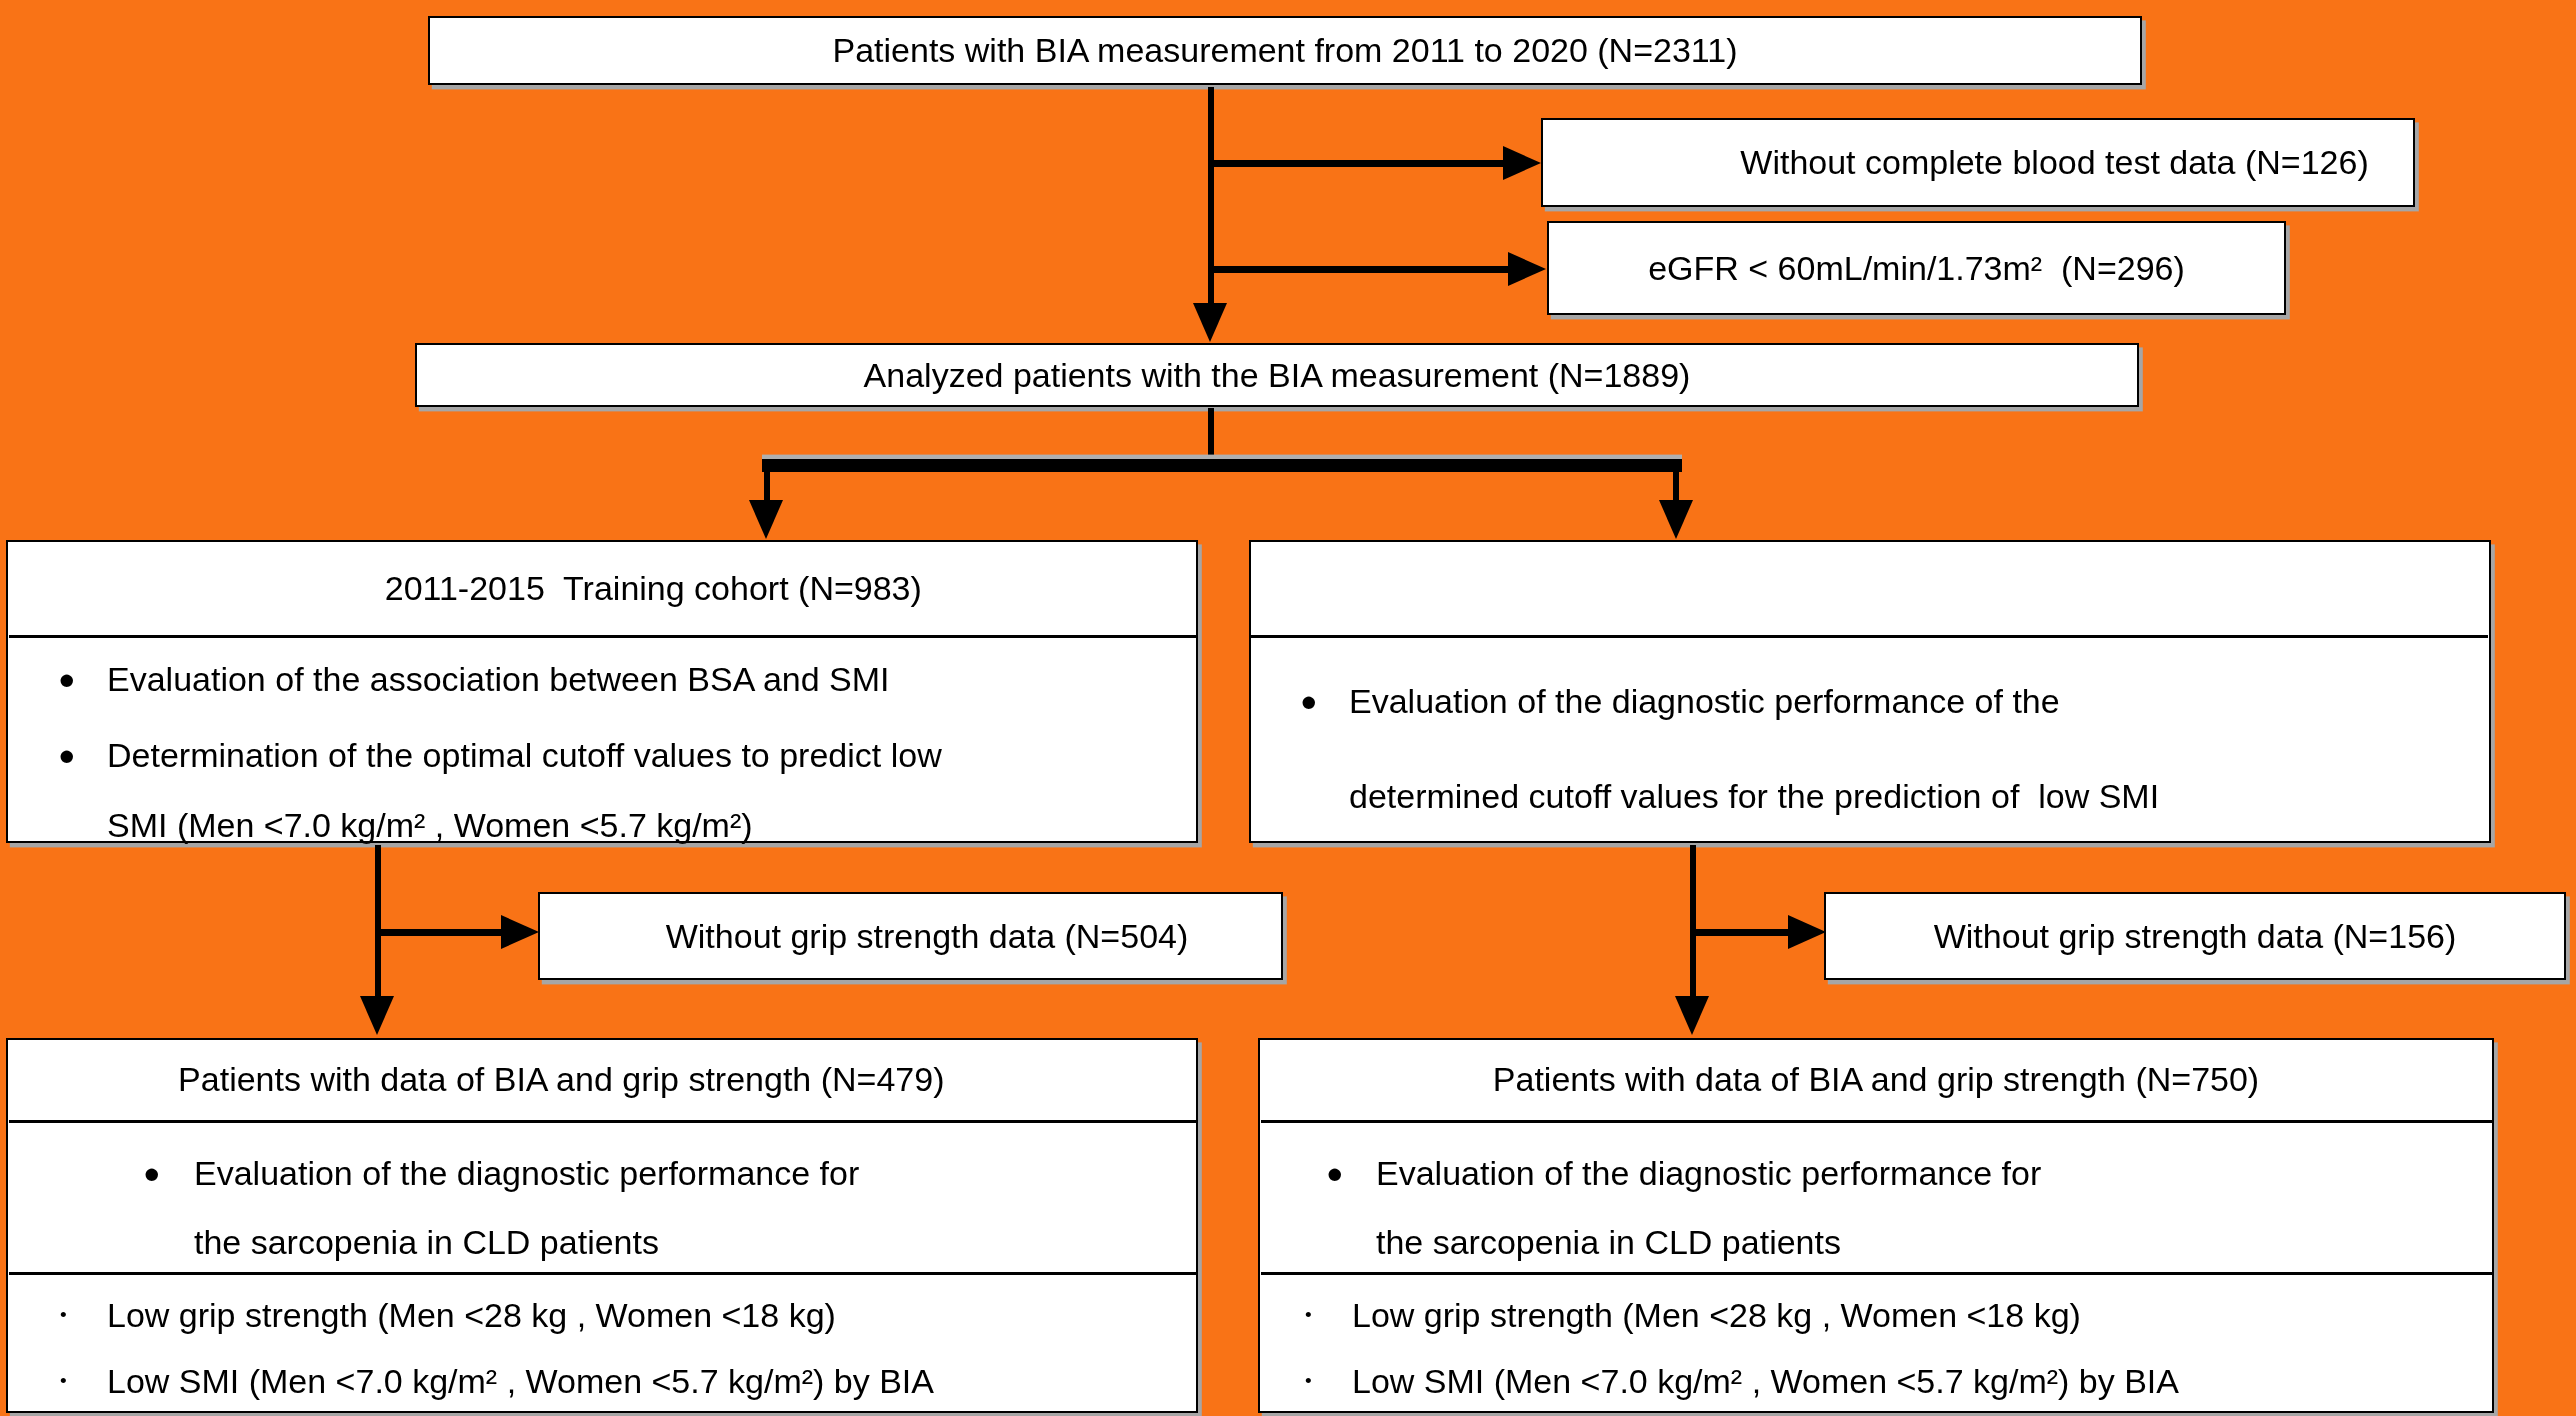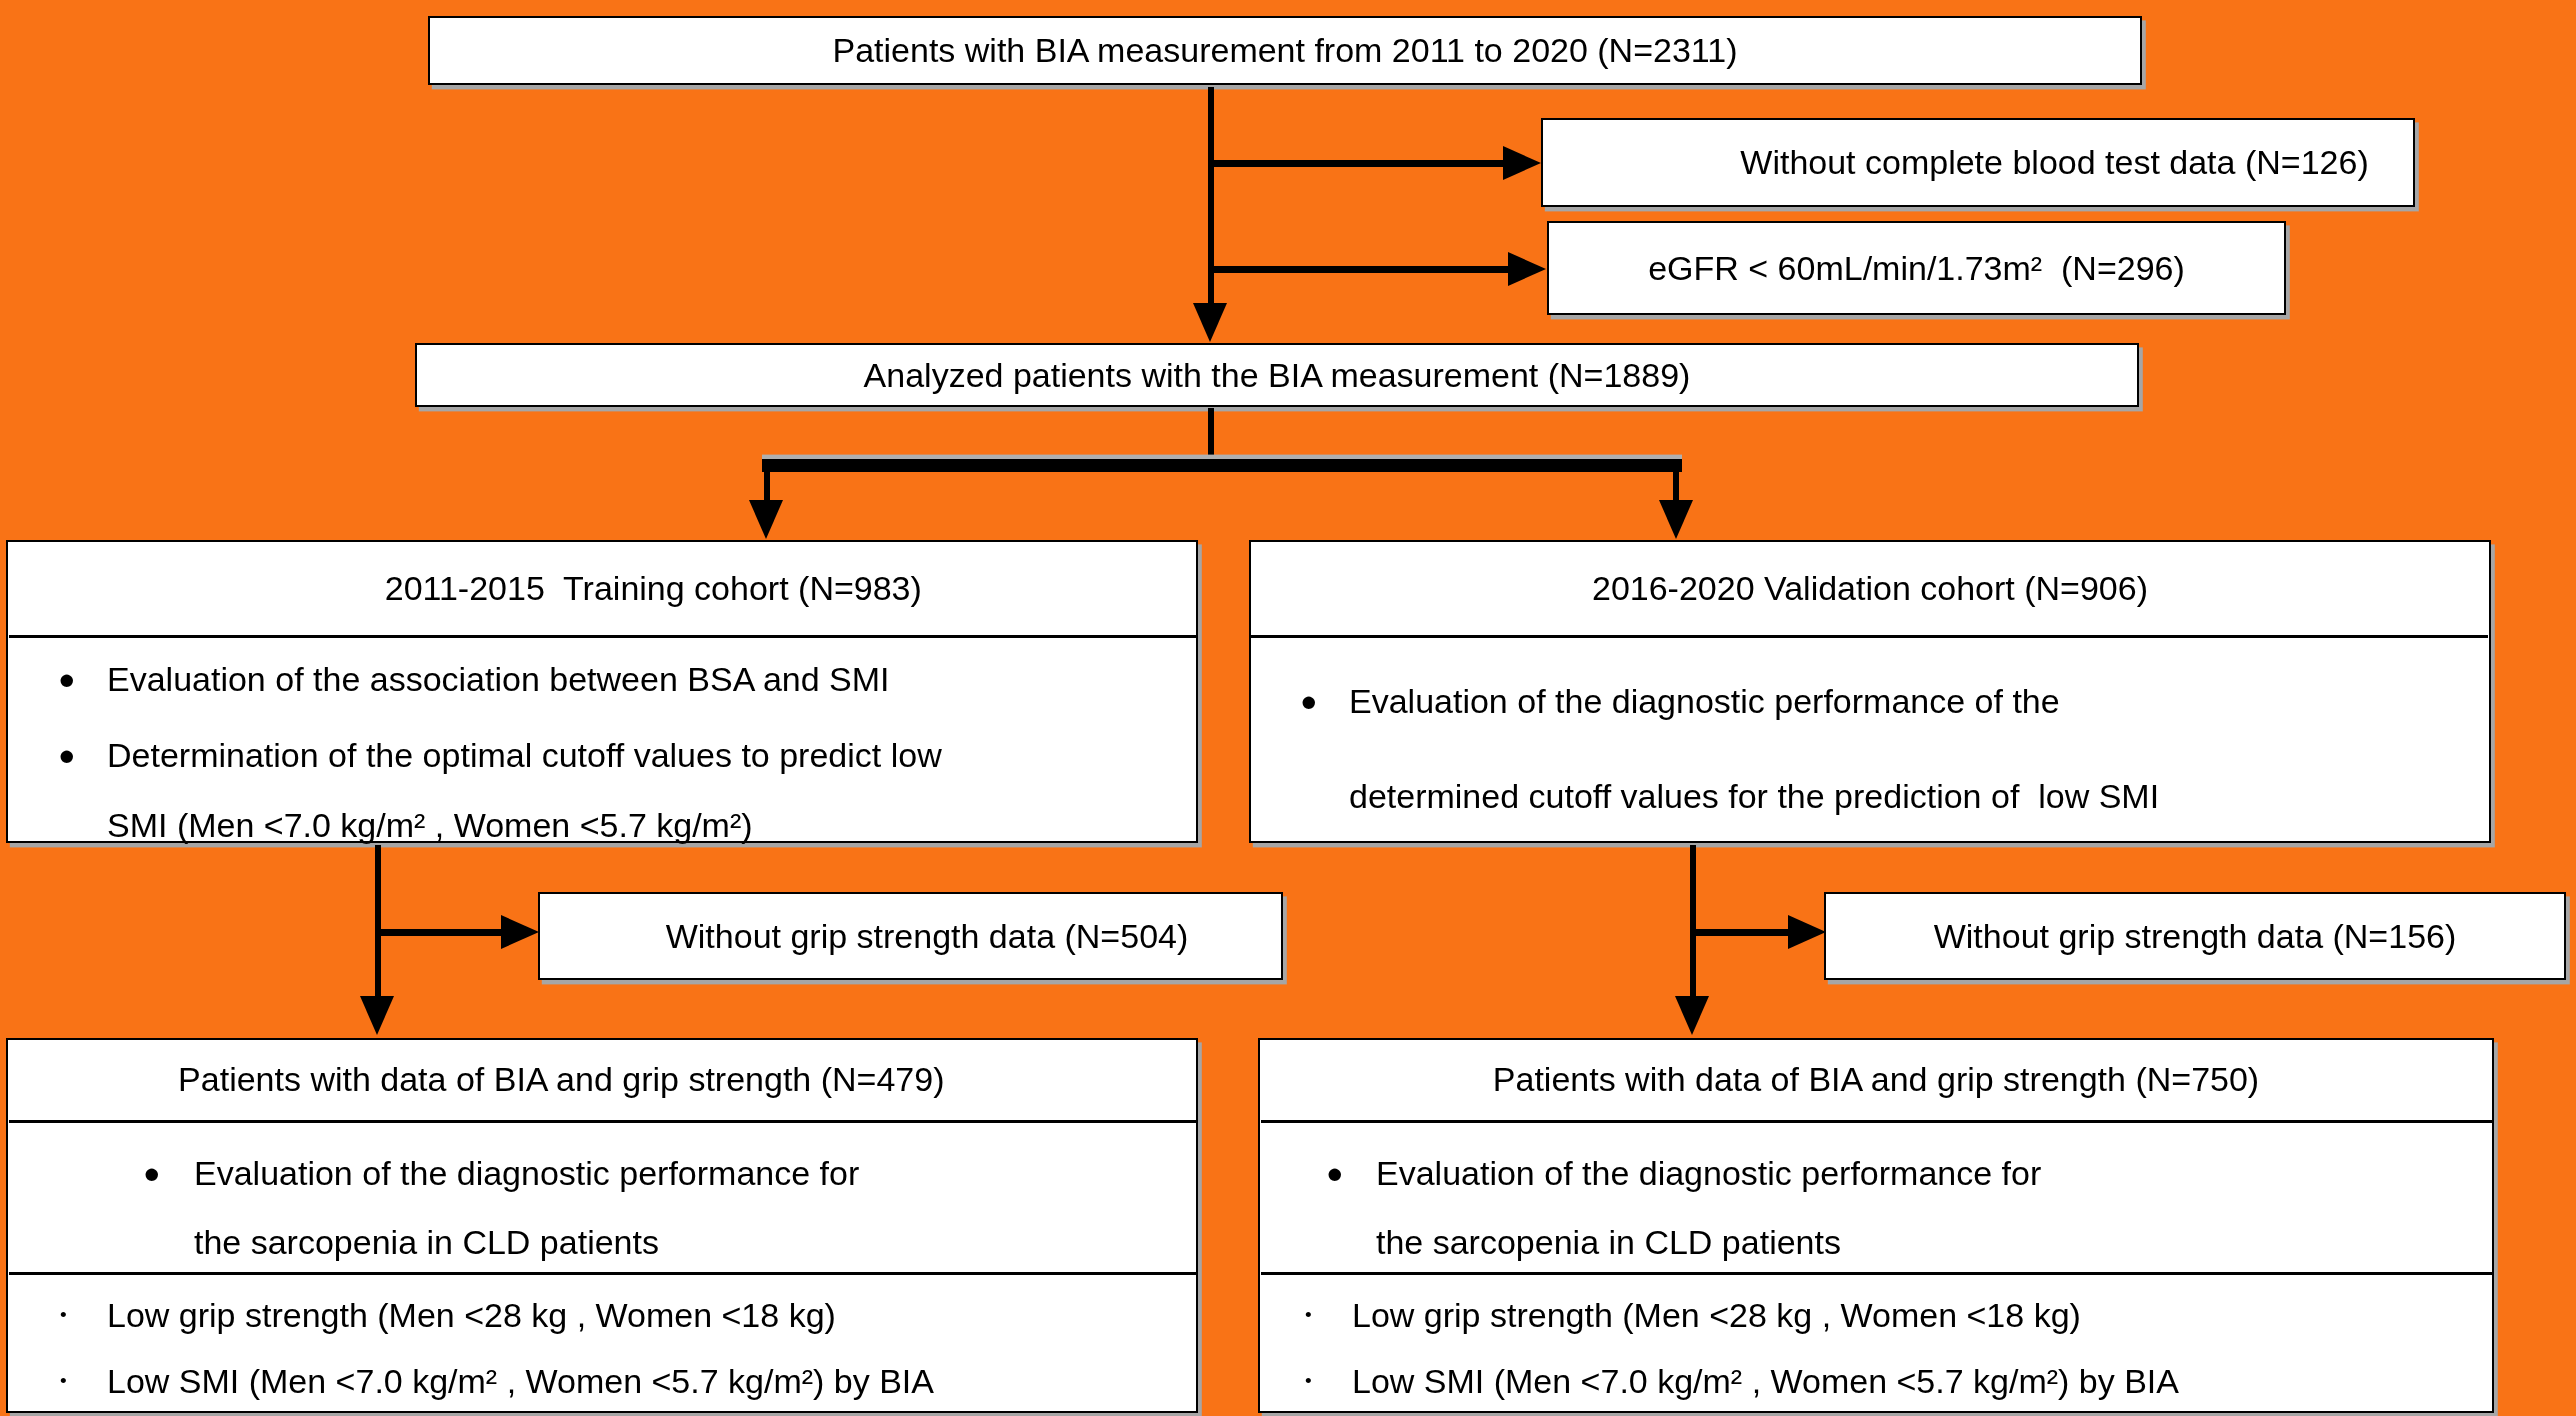--- a/index.html
+++ b/index.html
@@ -79,21 +79,20 @@
   <div class="box" style="left:6.3px;top:540px;width:1192px;height:303px;"></div>
   <div class="txt ctr" style="left:6.3px;top:542px;width:1294px;line-height:93px;">2011-2015  Training cohort (N=983)</div>
   <div class="sep" style="left:8.8px;top:635px;width:1187px;"></div>
   <div class="bullet" style="left:58px;top:654px;">●</div>
   <div class="txt" style="left:107px;top:654px;">Evaluation of the association between BSA and SMI</div>
   <div class="bullet" style="left:58px;top:730px;">●</div>
   <div class="txt" style="left:107px;top:730px;">Determination of the optimal cutoff values to predict low</div>
   <div class="txt" style="left:107px;top:788px;margin-top:12px;">SMI (Men &lt;7.0 kg/m² , Women &lt;5.7 kg/m²)</div>
 
   <div class="box" style="left:1249px;top:540px;width:1242px;height:303px;"></div>
-  <div class="txt ctr" style="left:1249px;top:542px;width:1242px;line-height:93px;">2016-2020 Validation cohort (N=906)</div>
   <div class="sep" style="left:1251px;top:635px;width:1237px;"></div>
   <div class="bullet" style="left:1300px;top:676px;">●</div>
   <div class="txt" style="left:1349px;top:676px;">Evaluation of the diagnostic performance of the</div>
   <div class="txt" style="left:1349px;top:771px;">determined cutoff values for the prediction of  low SMI</div>
 
   <div class="vline" style="left:375px;top:845px;width:6.3px;height:151px;"></div>
   <div class="arr-down" style="left:360px;top:996px;"></div>
   <div class="hline" style="left:377px;top:929px;width:129px;height:7px;"></div>
   <div class="arr-right" style="left:501px;top:915px;"></div>
   <div class="box" style="left:538px;top:892px;width:745px;height:88px;"></div>

